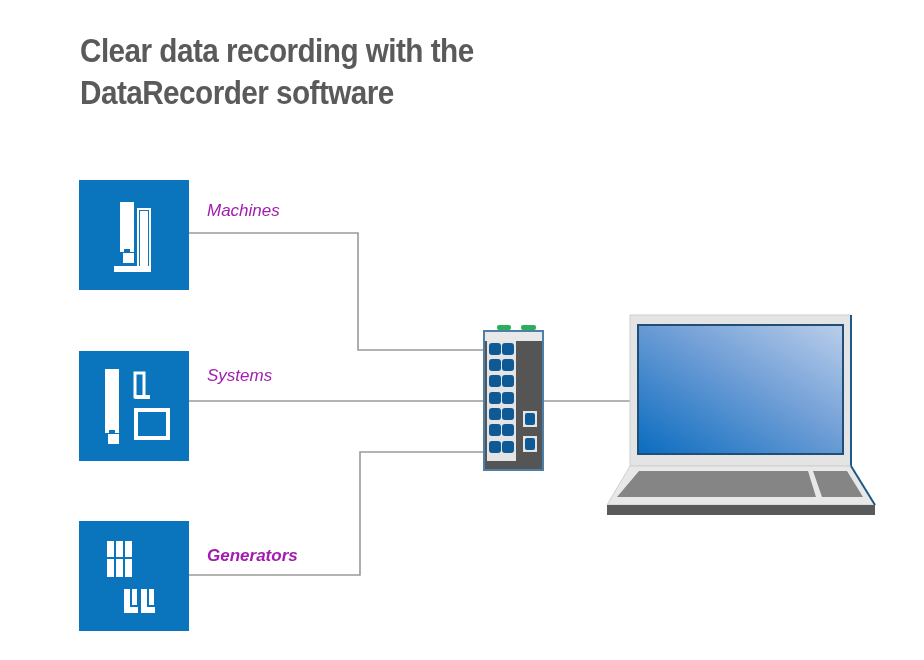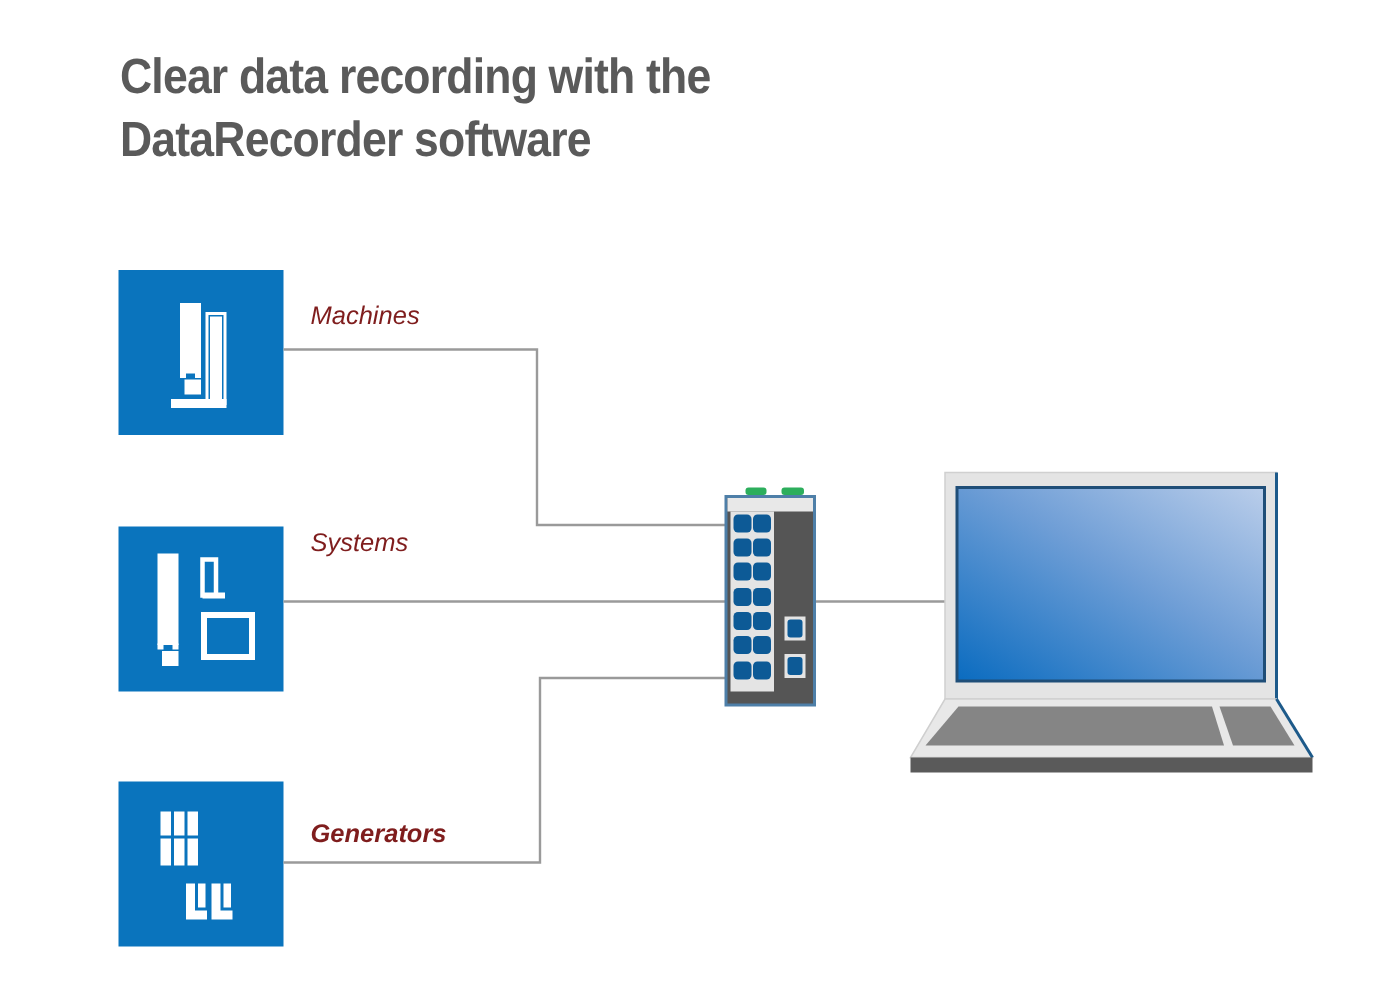--- a/index.html
+++ b/index.html
@@ -1,20 +1,20 @@
 <!DOCTYPE html>
 <html><head>
 <meta charset="utf-8">
 <style>
   html, body { margin: 0; padding: 0; background: #ffffff; }
   body { width: 924px; height: 660px; position: relative; overflow: hidden; font-family: "Liberation Sans", sans-serif; }
   .title { position: absolute; left: 80px; top: 30px; margin: 0; font-family: "Liberation Sans", sans-serif; font-weight: bold; font-size: 33px; line-height: 42px; color: #5a5a5a; letter-spacing: -0.6px; transform: scaleX(0.9); transform-origin: left top; }
   .title span { display: block; }
   svg.diagram { position: absolute; left: 0; top: 0; }
-  .label { position: absolute; font-family: "Liberation Sans", sans-serif; font-style: italic; font-size: 17px; color: #7f1d1d; }
+  .label { position: absolute; font-family: "Liberation Sans", sans-serif; font-style: italic; font-size: 17px; color: #a21caf; }
   .source-box { position: absolute; width: 110px; height: 110px; background: #0a74bd; }
 </style>
 </head>
 <body>
 
 <h1 class="title">
   <span>Clear data recording with the</span>
   <span>DataRecorder software</span>
 </h1>
 
@@ -109,14 +109,14 @@
     <rect x="639" y="326" width="203" height="127" fill="url(#screenGrad)"></rect>
     <polygon points="630,466 851,466 875,505 607,505" fill="#e8e8e8" stroke="#cfcfcf" stroke-width="1"></polygon>
     <line x1="851" y1="466" x2="875" y2="505" stroke="#1d5a8a" stroke-width="2"></line>
     <polygon points="639,471 808,471 816,497 617,497" fill="#858585"></polygon>
     <polygon points="813,471 847,471 863,497 822,497" fill="#858585"></polygon>
     <rect x="607" y="505" width="268" height="10" fill="#5a5a5a"></rect>
   </g>
 </svg>
 
 <div class="label" style="left:207px; top:201px;">Machines</div>
-<div class="label" style="left:207px; top:352px;">Systems</div>
+<div class="label" style="left:207px; top:366px;">Systems</div>
 <div class="label" style="left:207px; top:546px;font-weight:bold;">Generators</div>
 
 </body></html>

